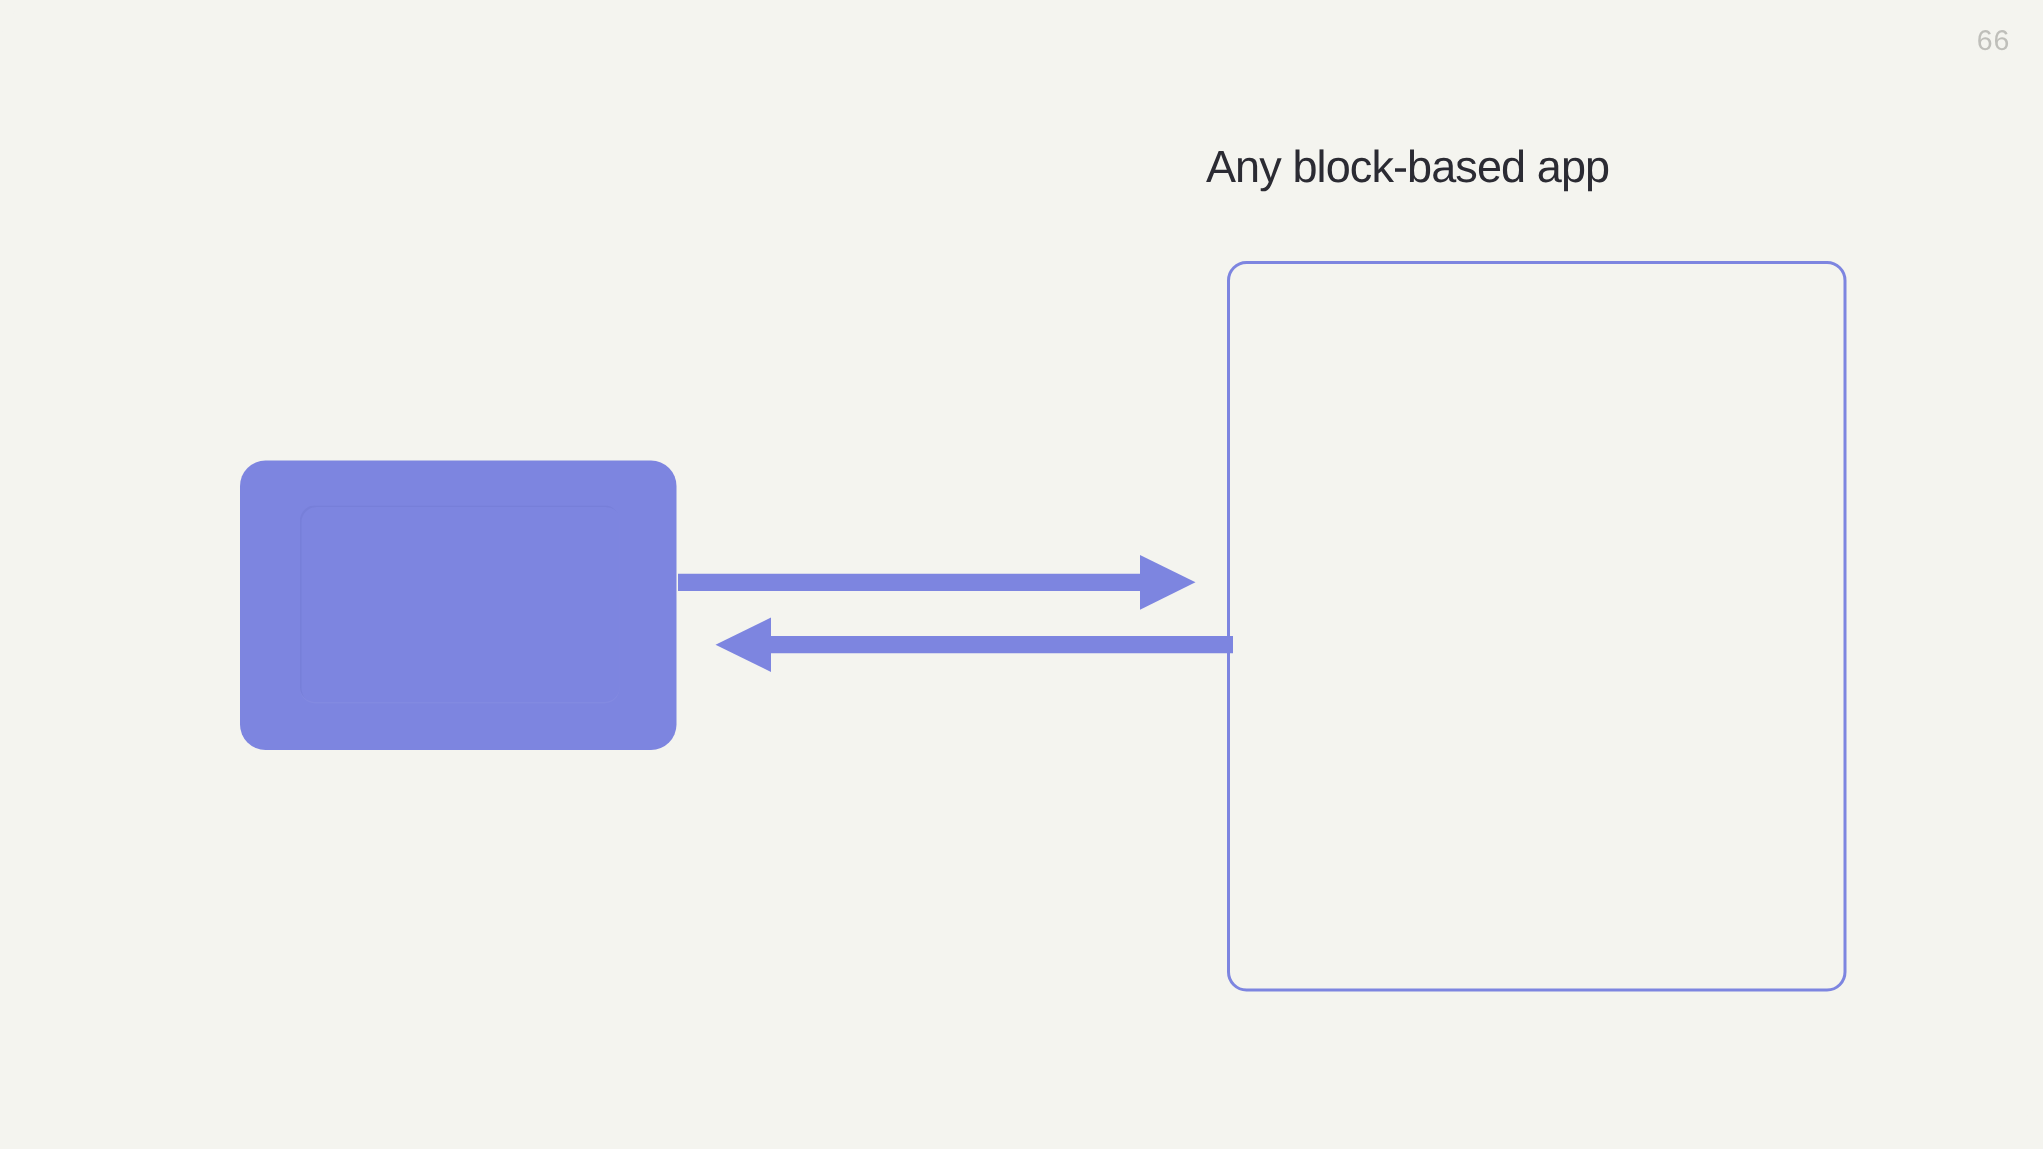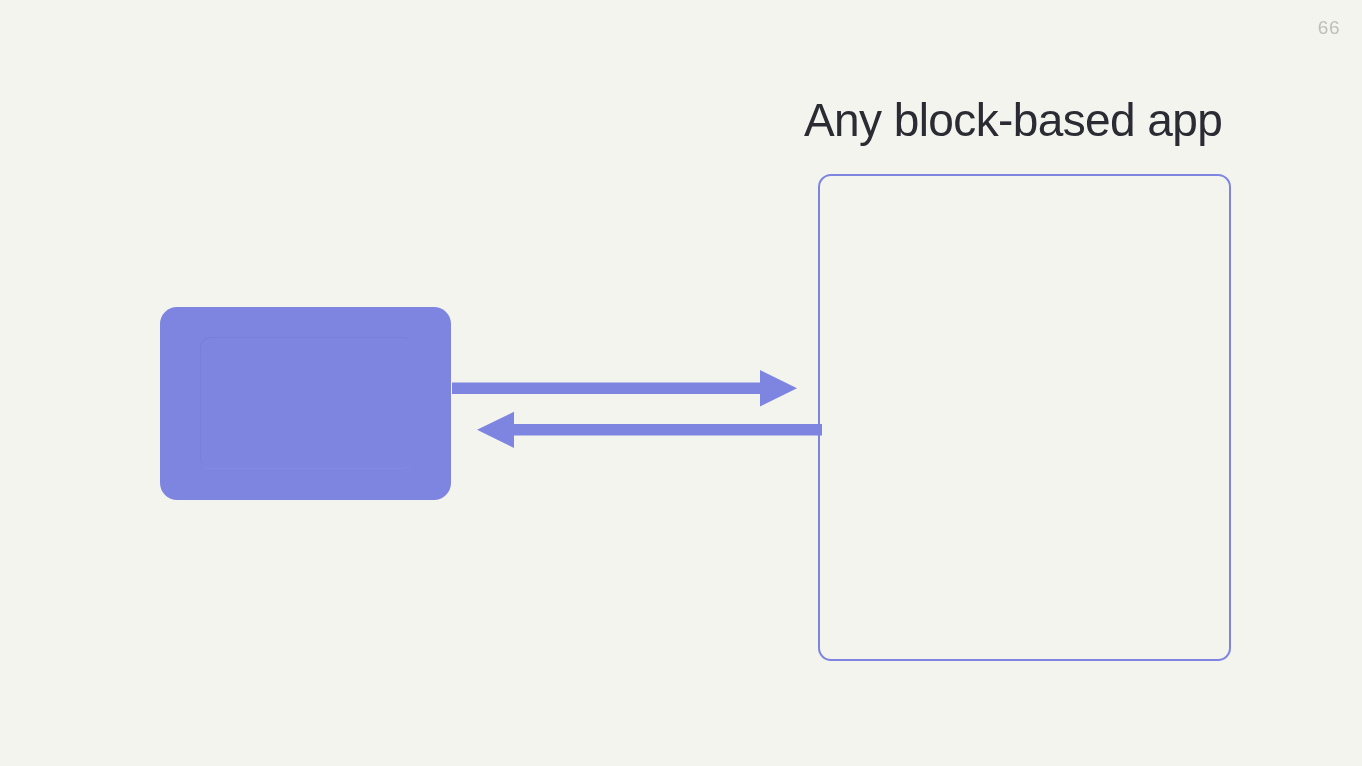--- a/index.html
+++ b/index.html
@@ -33,21 +33,21 @@
     letter-spacing: 0.5px;
     color: #bfbfba;
     font-family: "Liberation Sans", sans-serif;
     user-select: none;
   }
 
   
   .heading {
     position: absolute;
     font-family: "Liberation Sans", sans-serif;
-    font-size: 46px;
+    font-size: 30px;
     font-weight: 400;
     letter-spacing: -0.6px;
     color: #2b2b33;
     white-space: nowrap;
     line-height: 1;
   }
 
   .heading-left {
     left: 200px;
     top: 234px;

